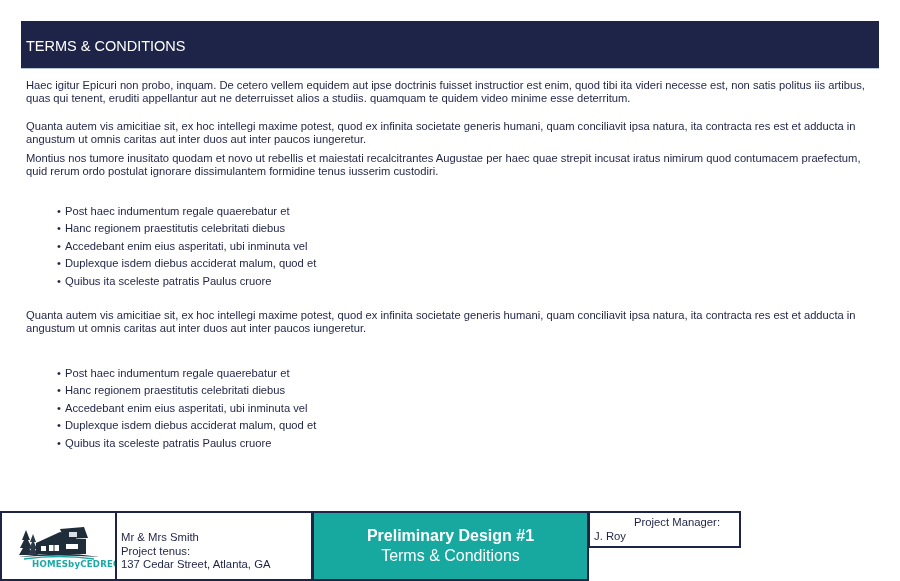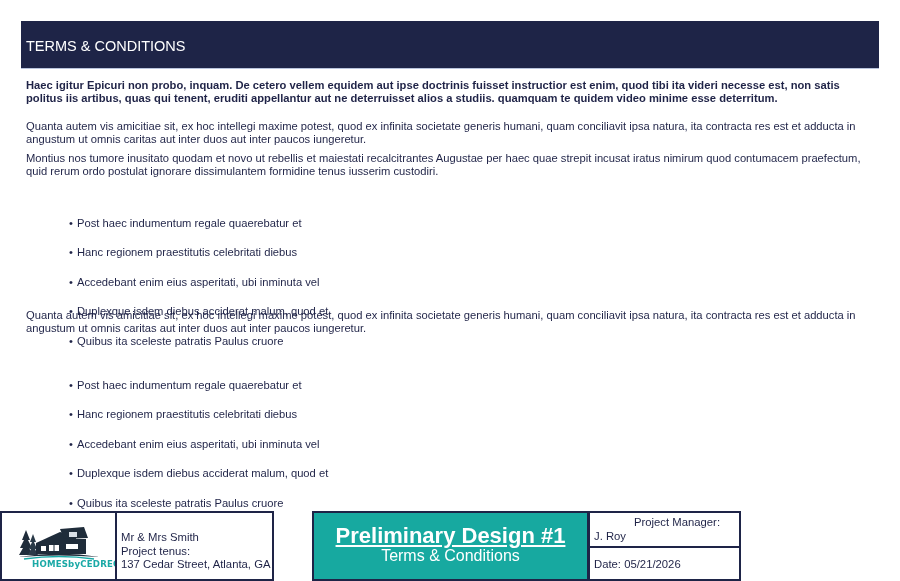--- a/index.html
+++ b/index.html
@@ -50,21 +50,21 @@
       width: 850px;
     }
     .bullets {
       position: absolute;
       left: 27px;
       margin: 0;
       padding: 0;
       list-style: none;
     }
     .bullets li {
-      margin: 16px;
+      margin: 4px;
       padding: 0;
       white-space: nowrap;
     }
     .bullets li .dot {
       display: inline-block;
       width: 8px;
     }
 
     
     .footer {
@@ -74,21 +74,21 @@
       width: 900px;
       height: 70px;
     }
     .cell {
       position: absolute;
       box-sizing: border-box;
       border: 2px solid #1e2447;
       background: #ffffff;
     }
     .logo-cell { left: 0; top: 0; width: 117px; height: 70px; }
-    .client-cell { left: 115px; top: 0; width: 159px; height: 70px; border-left: 2px solid #1e2447; }
+    .client-cell { left: 115px; top: 0; width: 198px; height: 70px; border-left: 2px solid #1e2447; }
     .title-cell {
       left: 312px; top: 0; width: 277px; height: 70px;
       background: #17a9a0;
       border-color: #1e2447;
       text-align: center;
       color: #ffffff;
     }
     .pm-cell { left: 588px; top: 0; width: 153px; height: 37px; }
     .date-cell { left: 588px; top: 35px; width: 153px; height: 35px; }
     .sig-cell { left: 739px; top: 0; width: 161px; height: 70px; }
@@ -99,24 +99,23 @@
       top: 18px;
       font-size: 11.3px;
       line-height: 13.5px;
       color: #1f2347;
       white-space: nowrap;
     }
     .title-main {
       position: absolute;
       left: 0; right: 0;
       top: 13px;
-      font-size: 22px;
+      font-size: 16px;
       font-weight: bold;
       line-height: 19px;
-      text-decoration: underline;
     }
     .title-sub {
       position: absolute;
       left: 0; right: 0;
       top: 33px;
       font-size: 16px;
       line-height: 19px;
     }
     .small-label {
       position: absolute;
@@ -149,21 +148,21 @@
     }
   </style>
 </head>
 <body>
 
 <div class="header-band">
   <span class="header-title">TERMS &amp; CONDITIONS</span>
 </div>
 
 <div class="content">
-  <p class="para" style="top:0px;font-weight:bold;">Haec igitur Epicuri non probo, inquam. De cetero vellem equidem aut ipse doctrinis fuisset instructior est enim, quod tibi ita videri necesse est, non satis politus iis artibus, quas qui tenent, eruditi appellantur aut ne deterruisset alios a studiis. quamquam te quidem video minime esse deterritum.</p>
+  <p class="para" style="top:0px;">Haec igitur Epicuri non probo, inquam. De cetero vellem equidem aut ipse doctrinis fuisset instructior est enim, quod tibi ita videri necesse est, non satis politus iis artibus, quas qui tenent, eruditi appellantur aut ne deterruisset alios a studiis. quamquam te quidem video minime esse deterritum.</p>
   <p class="para" style="top:41px;">Quanta autem vis amicitiae sit, ex hoc intellegi maxime potest, quod ex infinita societate generis humani, quam conciliavit ipsa natura, ita contracta res est et adducta in angustum ut omnis caritas aut inter duos aut inter paucos iungeretur.</p>
   <p class="para" style="top:73px;">Montius nos tumore inusitato quodam et novo ut rebellis et maiestati recalcitrantes Augustae per haec quae strepit incusat iratus nimirum quod contumacem praefectum, quid rerum ordo postulat ignorare dissimulantem formidine tenus iusserim custodiri.</p>
 
   <ul class="bullets" style="top:122px;">
     <li><span class="dot">•</span><span>Post haec indumentum regale quaerebatur et</span></li>
     <li><span class="dot">•</span><span>Hanc regionem praestitutis celebritati diebus</span></li>
     <li><span class="dot">•</span><span>Accedebant enim eius asperitati, ubi inminuta vel</span></li>
     <li><span class="dot">•</span><span>Duplexque isdem diebus acciderat malum, quod et</span></li>
     <li><span class="dot">•</span><span>Quibus ita sceleste patratis Paulus cruore</span></li>
   </ul>
@@ -216,17 +215,14 @@
   <div class="cell title-cell">
     <div class="title-main">Preliminary Design #1</div>
     <div class="title-sub">Terms &amp; Conditions</div>
   </div>
 
   <div class="cell pm-cell">
     <div class="small-label" style="top:3px;margin-left:40px;">Project Manager:</div>
     <div class="small-label" style="top:17px;text-align:center;">J. Roy</div>
   </div>
 
-  <div class="cell date-cell">
-    <div class="small-label" style="top:10px;">Date: 05/21/2026</div>
-  </div>
 
 </div>
 
 </body></html>

